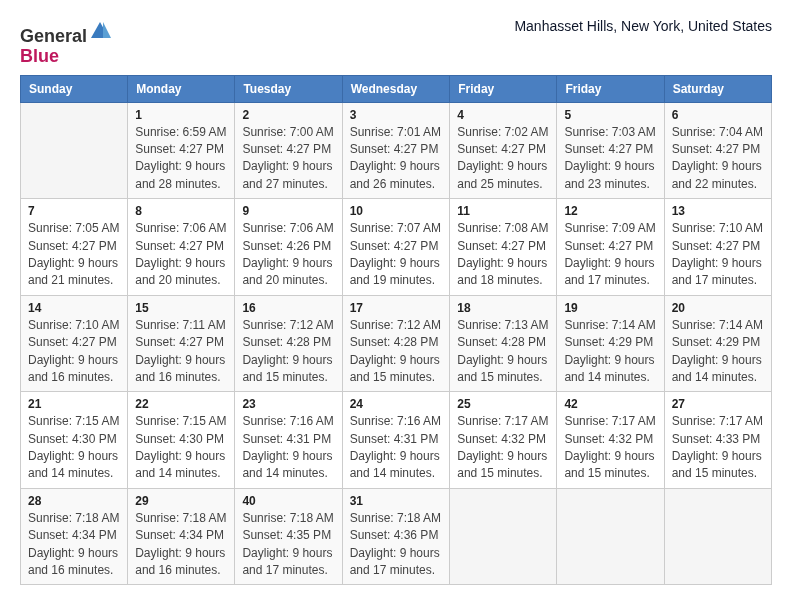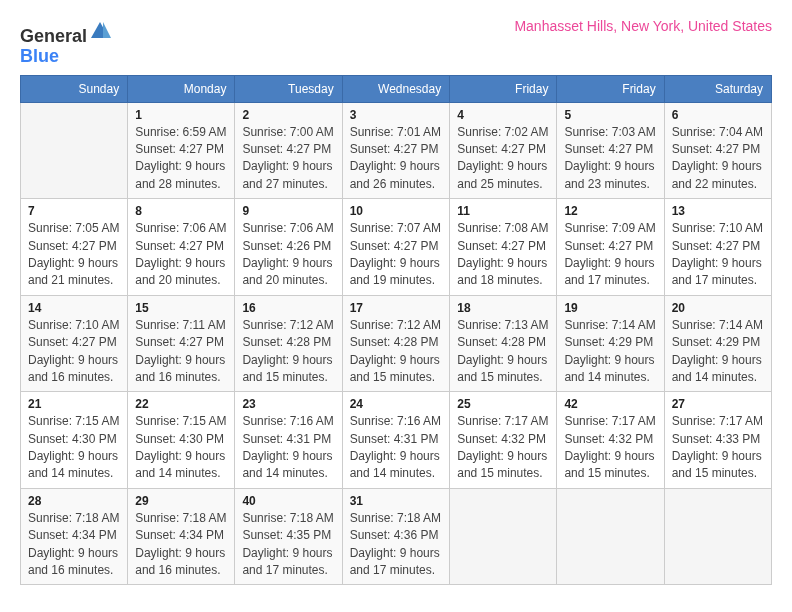--- a/index.html
+++ b/index.html
@@ -26,53 +26,53 @@
       display: flex;
       align-items: center;
       margin-top: 4px;
     }
     .logo-text {
       font-size: 18px;
       font-weight: bold;
       line-height: 1.1;
     }
     .logo-general { color: #333; }
-    .logo-blue { color: #3b82f6; }
+    .logo-blue { color: #be185d; }
     .logo-icon {
       width: 22px;
       height: 22px;
       margin-left: 2px;
     }
     .title-block {
       text-align: right;
     }
     .main-title {
       font-size: 32px;
       font-weight: normal;
       color: #333;
       line-height: 1.1;
     }
     .subtitle {
       font-size: 14px;
-      color: #ec4899;
+      color: #0f172a;
       margin-top: 2px;
     }
     .calendar {
       width: 100%;
       border-collapse: collapse;
       margin-top: 8px;
       font-size: 11px;
     }
     .calendar thead tr th {
       background: #4a7fc1;
       color: #fff;
-      text-align: right;
+      text-align: left;
       padding: 6px 8px;
       font-size: 12px;
-      font-weight: normal;
+      font-weight: bold;
       border: 1px solid #3a6aa8;
     }
     .calendar tbody tr td {
       border: 1px solid #ccc;
       vertical-align: top;
       padding: 5px 7px;
       width: 108px;
       min-height: 80px;
       background: #fff;
     }

